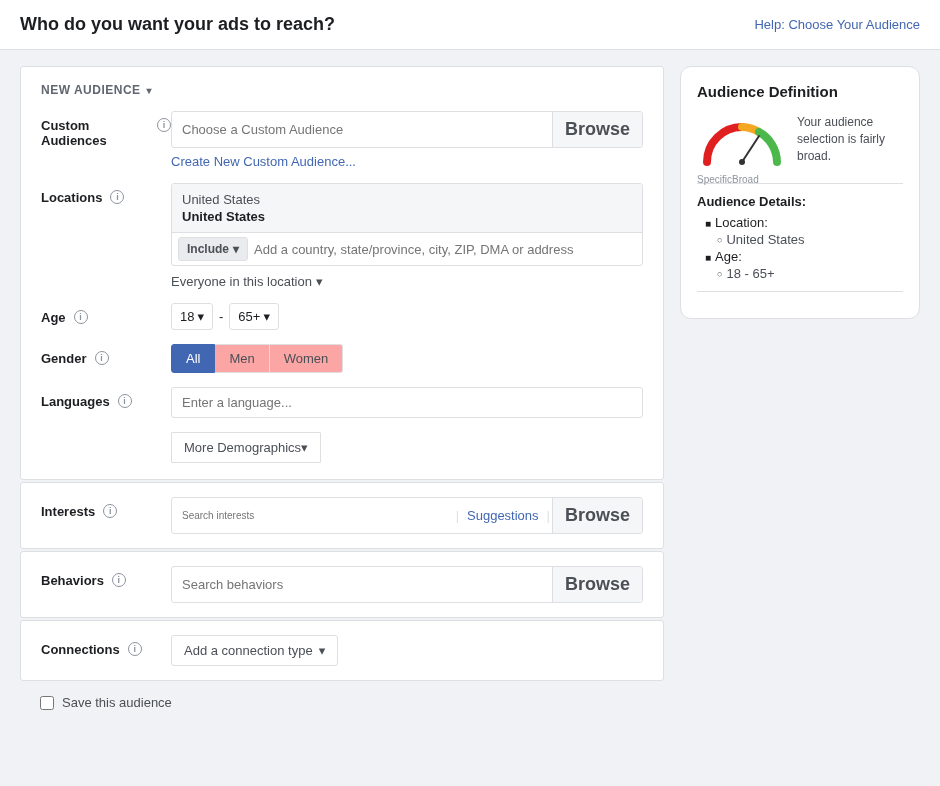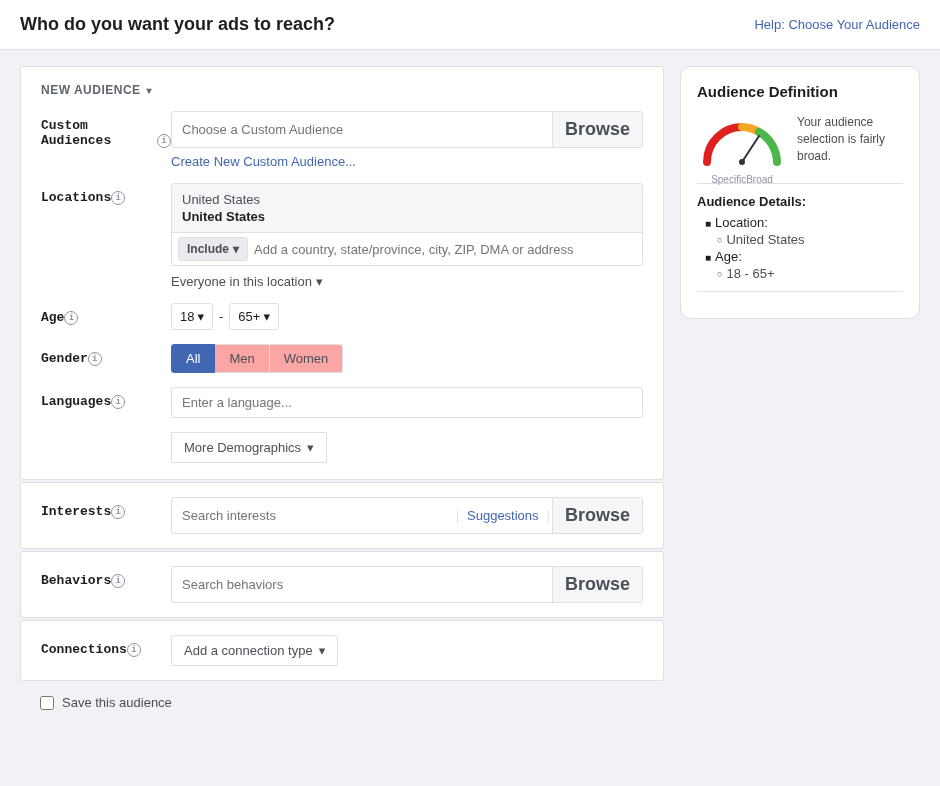--- a/index.html
+++ b/index.html
@@ -60,23 +60,22 @@
       margin-bottom: 14px;
     }
     .form-label {
       width: 130px;
       flex-shrink: 0;
       font-size: 13px;
       font-weight: 600;
       color: #1c1e21;
       padding-top: 7px;
       display: flex;
-      align-items: flex-end;
-      gap: 0;
-      font-family: Liberation Mono, monospace;
+      align-items: flex-start;
+      gap: 8px;
     }
     .info-icon {
       display: inline-flex;
       align-items: center;
       justify-content: center;
       width: 14px;
       height: 14px;
       border-radius: 50%;
       border: 1px solid #8d949e;
       color: #8d949e;
@@ -214,21 +213,21 @@
       padding: 7px 10px;
       font-size: 13px;
       color: #8d949e;
       outline: none;
       background: #fff;
     }
 
     .more-demo-btn {
       display: flex;
       align-items: center;
-      gap: 6px;
+      gap: 0;
       padding: 7px 12px;
       background: #fff;
       border: 1px solid #dddfe2;
       border-radius: 1px;
       font-size: 13px;
       color: #4b4f56;
       cursor: pointer;
       margin-top: 4px;
     }
 
@@ -238,21 +237,21 @@
       border: 1px solid #dddfe2;
       border-radius: 3px;
       background: #fff;
       overflow: hidden;
     }
     .interests-input {
       flex: 1;
       border: none;
       outline: none;
       padding: 7px 10px;
-      font-size: 13px;
+      font-size: 10px;
       color: #8d949e;
       background: transparent;
     }
     .pipe-sep { color: #dddfe2; padding: 0 2px; }
     .suggestions-link {
       color: #4267b2;
       font-size: 13px;
       cursor: pointer;
       padding: 7px 6px;
     }
@@ -322,21 +321,21 @@
       display: flex;
       align-items: flex-start;
       gap: 10px;
       margin-bottom: 14px;
     }
     .gauge-wrap { position: relative; width: 90px; height: 55px; flex-shrink: 0; }
     .gauge-text-side { font-size: 12px; color: #4b4f56; line-height: 1.4; }
 
     .gauge-labels {
       display: flex;
-      justify-content: center;
+      justify-content: flex-start;
       font-size: 10px;
       color: #8d949e;
       margin-top: 2px;
     }
 
     .divider-line { border: none; border-top: 1px solid #dddfe2; margin: 10px 0; }
 
     .aud-details-title { font-size: 13px; font-weight: 700; color: #1c1e21; margin-bottom: 6px; }
     .aud-detail-item { font-size: 13px; color: #1c1e21; margin-left: 8px; margin-bottom: 2px; display: flex; align-items: flex-start; gap: 4px; }
     .bullet { font-size: 10px; margin-top: 3px; }

